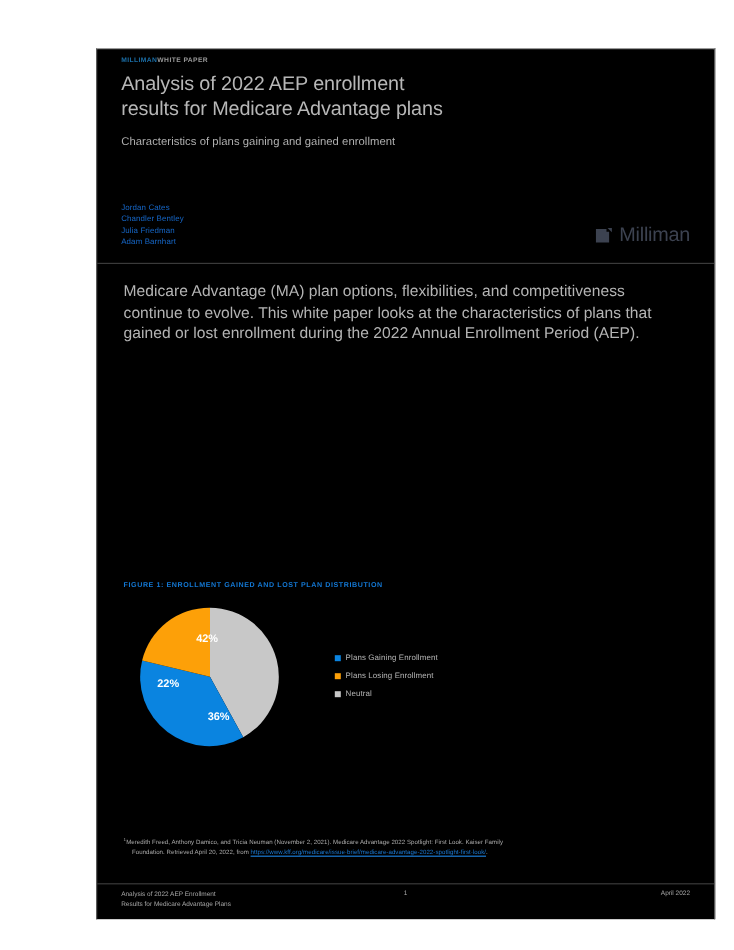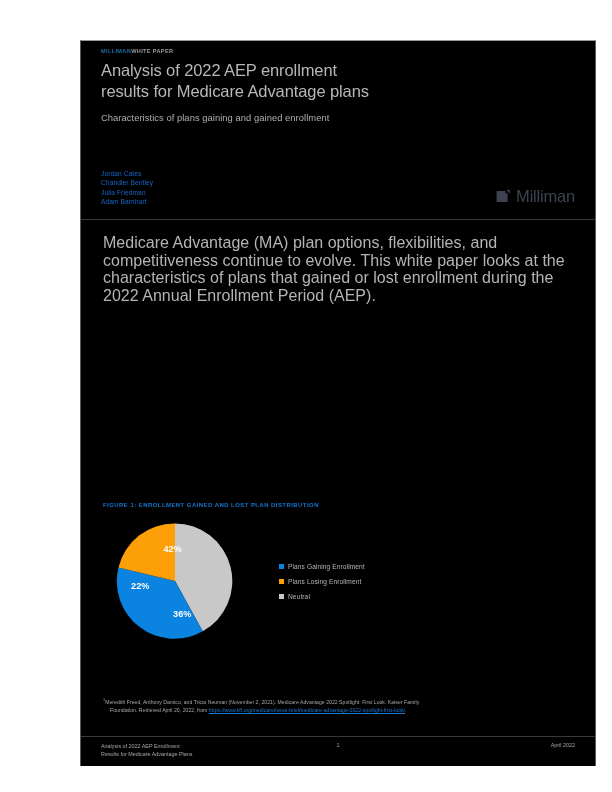--- a/index.html
+++ b/index.html
@@ -88,21 +88,21 @@
 
   .header-rule {
     height: 1px;
     background: #3a3a3a;
     margin-top: 12px;
   }
 
   
   .intro {
     padding: 14px 22px 0 22px;
-    font-size: 16px;
+    font-size: 13px;
     line-height: 17.6px;
     color: #b4b4b4;
     letter-spacing: 0.02px;
   }
 
   
   .figure { margin-top: 198px; padding: 0 22px; }
 
   .figure-caption {
     font-size: 5.9px;

